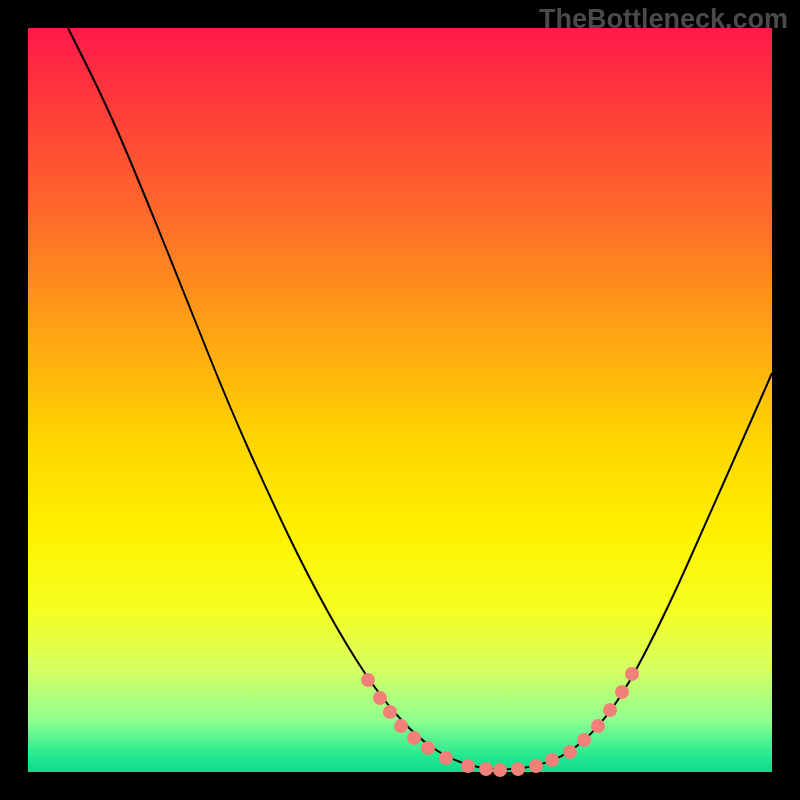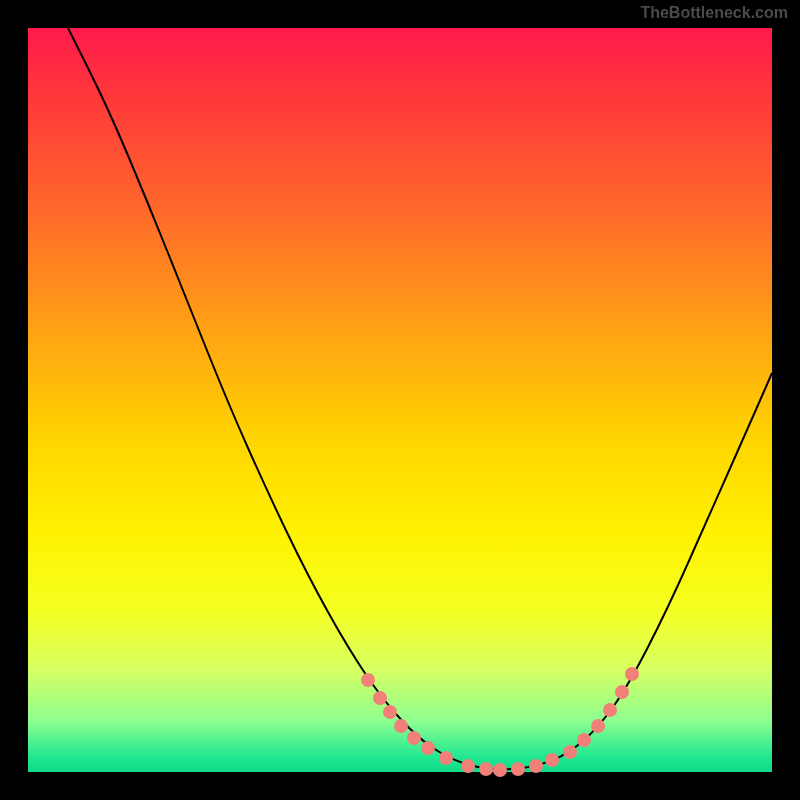--- a/index.html
+++ b/index.html
@@ -9,21 +9,21 @@
     background: #000;
     position: relative;
     font-family: Arial, sans-serif;
     overflow: hidden;
   }
   .watermark {
     position: absolute;
     top: 4px;
     right: 12px;
     color: #4a4a4a;
-    font-size: 16px;
+    font-size: 27px;
     font-weight: bold;
     z-index: 10;
   }
   .plot-area {
     position: absolute;
     left: 28px;
     top: 28px;
     width: 744px;
     height: 744px;
     background: linear-gradient(to bottom,

